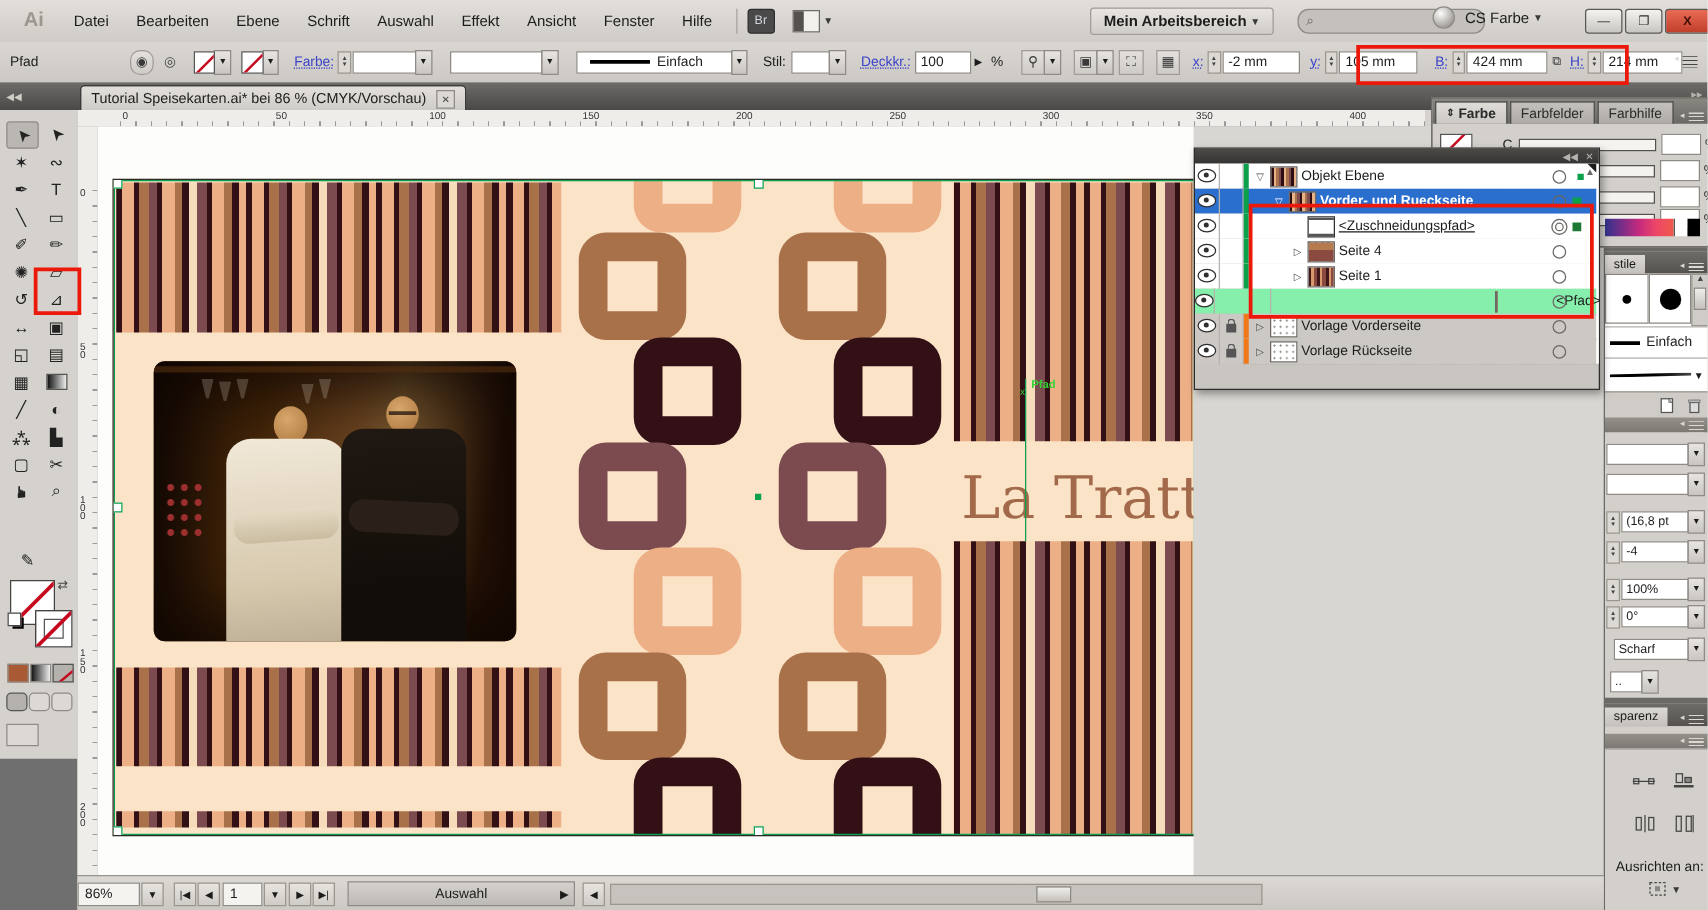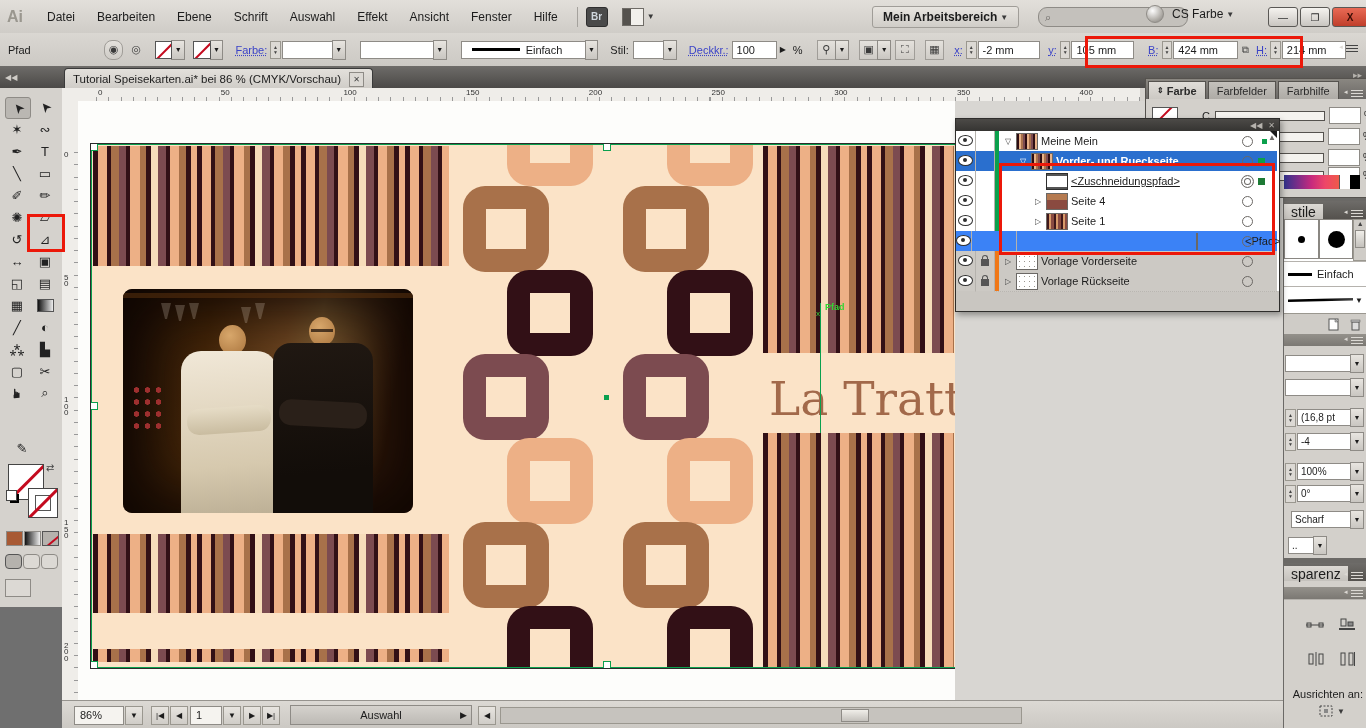--- a/index.html
+++ b/index.html
@@ -4,26 +4,26 @@
 <style>
   html,body{margin:0;padding:0}
   body{width:1366px;height:728px;overflow:hidden;position:relative;
        font-family:"Liberation Sans",sans-serif;font-size:11px;color:#1c1c1c;
        background:#d6d3ce;-webkit-font-smoothing:antialiased}
   .abs{position:absolute}
   
   #menubar{left:0;top:0;width:1366px;height:33px;
      background:linear-gradient(#e2dfda,#cfccc7);border-bottom:1px solid #a5a29d;
      display:flex;align-items:center}
-  .ai-logo{width:30px;height:22px;margin:0 6px 0 0;color:#9a978f;font-weight:bold;
+  .ai-logo{width:30px;height:22px;margin:0 6px 0 12px;color:#9a978f;font-weight:bold;
      font-size:16px;display:flex;align-items:center;justify-content:center}
   .menu-item{padding:4px 11px;font-size:12px;cursor:default}
   .mb-sep{width:1px;height:20px;background:#a5a29d;margin:0 8px}
   .br-badge{width:20px;height:18px;background:#4a4a4a;color:#cfd6dd;border:1px solid #2e2e2e;
-     border-radius:3px;font-size:10px;font-weight:bold;display:flex;align-items:center;justify-content:center}
+     border-radius:3px;font-size:10px;font-weight:normal;display:flex;align-items:center;justify-content:center}
   .layout-ic{width:20px;height:16px;border:1px solid #6f6c67;background:#f2f0ec;margin-left:14px;position:relative}
   .layout-ic::before{content:"";position:absolute;left:0;top:0;width:8px;height:100%;background:#55524e}
   .caret{font-size:8px;color:#3a3a3a;margin-left:3px}
   #workspace-btn{position:absolute;left:872px;top:6px;height:20px;padding:0 10px;display:flex;align-items:center;
      border:1px solid #a09d98;border-radius:3px;background:linear-gradient(#e8e5e0,#d0cdc8);font-size:12px;font-weight:bold}
   #searchbox{position:absolute;left:1038px;top:7px;width:136px;height:18px;border:1px solid #8e8b86;
      border-radius:9px;background:#c4c1bc;display:flex;align-items:center;padding:0 6px;color:#6b6865}
   #cslive{position:absolute;left:1142px;top:5px;display:flex;align-items:center;left:1146px}
   .sphere{width:16px;height:16px;border-radius:50%;background:radial-gradient(circle at 35% 30%,#fdfdfd,#b9b6b1 55%,#807d78);border:1px solid #8e8b86;margin-right:8px}
   .winbtn{width:28px;height:18px;border:1px solid #5a5855;border-radius:3px;margin-left:2px;
@@ -143,21 +143,21 @@
   .slider-row{position:absolute;display:flex;align-items:center}
   .slider-track{height:8px;background:#f5f3ef;border:1px solid #55524e}
   .pct-field{width:30px;height:15px;background:#fff;border:1px solid #8e8b86;margin-left:4px}
   .pct{font-size:10px;margin-left:3px}
   #spectrum{position:absolute;left:138px;top:96px;width:76px;height:14px;display:flex}
   #spec-grad{width:56px;height:14px;background:linear-gradient(90deg,#31338c,#7b2d88,#c72a7d,#ee4668,#ee5a4a)}
   #spec-w{width:10px;height:14px;background:#fff;border-left:1px solid #555}
   #spec-k{width:10px;height:14px;background:#000}
   #dockcol{left:1283px;top:196px;width:83px;height:532px;background:#d3d0cb;border-left:1px solid #6b6966;z-index:4}
   .dock-tabbar{height:18px;background:linear-gradient(#6e6c69,#55524e);display:flex;align-items:flex-end}
-  .dock-tab{height:15px;background:linear-gradient(#dcd9d4,#c4c1bc);padding:0 7px;font-size:14px;display:flex;align-items:center}
+  .dock-tab{height:15px;background:linear-gradient(#dcd9d4,#c4c1bc);padding:0 7px;font-size:10px;display:flex;align-items:center}
   .dock-head{height:12px;background:linear-gradient(#94918b,#7b7873);display:flex;align-items:center}
   .brush-cell{width:34px;height:38px;background:#fff;border:1px solid #8a8782;display:flex;align-items:center;justify-content:center}
   .dotb{border-radius:50%;background:#000}
   .vscroll{width:12px;background:#cfccc7;border:1px solid #9a978f;position:relative}
   .vscroll .up{font-size:7px;text-align:center;color:#444}
   .vscroll .thumb{position:absolute;left:1px;top:10px;width:8px;height:16px;background:linear-gradient(#f0eee9,#c4c1bc);border:1px solid #8e8b86}
   .brush-row{background:#fff;border-top:1px solid #b5b2ad;display:flex;align-items:center;padding:0 4px;font-size:11px}
   .char-row{position:absolute;right:3px;display:flex;align-items:center}
   .char-field{height:15px;background:#fff;border:1px solid #8e8b86;font-size:10px;display:flex;align-items:center;padding:0 3px;justify-content:flex-start}
   .dock-gap{height:5px;background:#6b6966}
@@ -655,21 +655,21 @@
   <div id="lw-rows">
       <div class="lrow" style="top: 0px; background: rgb(255, 255, 255); border-bottom: 1px dotted rgb(185, 182, 177);">
         <div class="cell eyec">
           <div class="eye"></div>
         </div>
         <div class="cell lockc"></div>
         <div class="cbar" style="background: rgb(11, 160, 76);"></div>
         <div style="width: 4px;"></div>
         <div class="disc">▽</div>
         <div class="lthumb th-stripes"></div>
-        <span>Meine Mein</span>
+        <span>Objekt Ebene</span>
         <div class="target"></div>
         <div class="indq" style="background: rgb(11, 160, 76); width: 5px; height: 5px; right: 10px;"></div>
         <div class="lscroll">▲</div>
         <div class="corner-wedge"></div>
       </div>
       <div class="lrow" style="top: 20px; background: rgb(42, 111, 206);">
         <div class="cell eyec">
           <div class="eye"></div>
         </div>
         <div class="cell lockc"></div>
@@ -711,21 +711,21 @@
           <div class="eye"></div>
         </div>
         <div class="cell lockc"></div>
         <div class="cbar" style="background: rgb(11, 160, 76);"></div>
         <div style="width: 34px;"></div>
         <div class="disc">▷</div>
         <div class="lthumb th-page1"></div>
         <span>Seite 1</span>
         <div class="target"></div>
       </div>
-      <div class="lrow" style="top: 100px; background: #3b82f6; border-bottom: 1px dotted rgb(185, 182, 177); gap: 44px;">
+      <div class="lrow" style="top: 100px; background: #86efac; border-bottom: 1px dotted rgb(185, 182, 177); gap: 44px;">
         <div class="cell eyec">
           <div class="eye"></div>
         </div>
         <div class="cell lockc"></div>
         <div class="cbar" style="background: rgb(11, 160, 76);"></div>
         <div style="width: 19px;"></div>
         <div class="disc"></div>
         <div class="lthumb th-orange"></div>
         <span>&lt;Pfad&gt;</span>
         <div class="target"></div>
@@ -755,21 +755,21 @@
         <div style="width: 4px;"></div>
         <div class="disc">▷</div>
         <div class="lthumb th-template"></div>
         <span>Vorlage Rückseite</span>
         <div class="target"></div>
       </div>
     </div>
 </div>
 
 <div class="abs" id="statusbar">
-  <div class="sb-field" style="width:38px;margin-left:12px">86%</div>
+  <div class="sb-field" style="width:38px;margin-left:0">86%</div>
   <div class="sb-btn">▼</div>
   <div class="sb-btn" style="margin-left:8px">|◀</div>
   <div class="sb-btn">◀</div>
   <div class="sb-field" style="width:20px;margin-left:2px">1</div>
   <div class="sb-btn">▼</div>
   <div class="sb-btn" style="margin-left:2px">▶</div>
   <div class="sb-btn">▶|</div>
   <div id="sb-status">
     <span>Auswahl</span>
     <span class="arr">▶</span>

